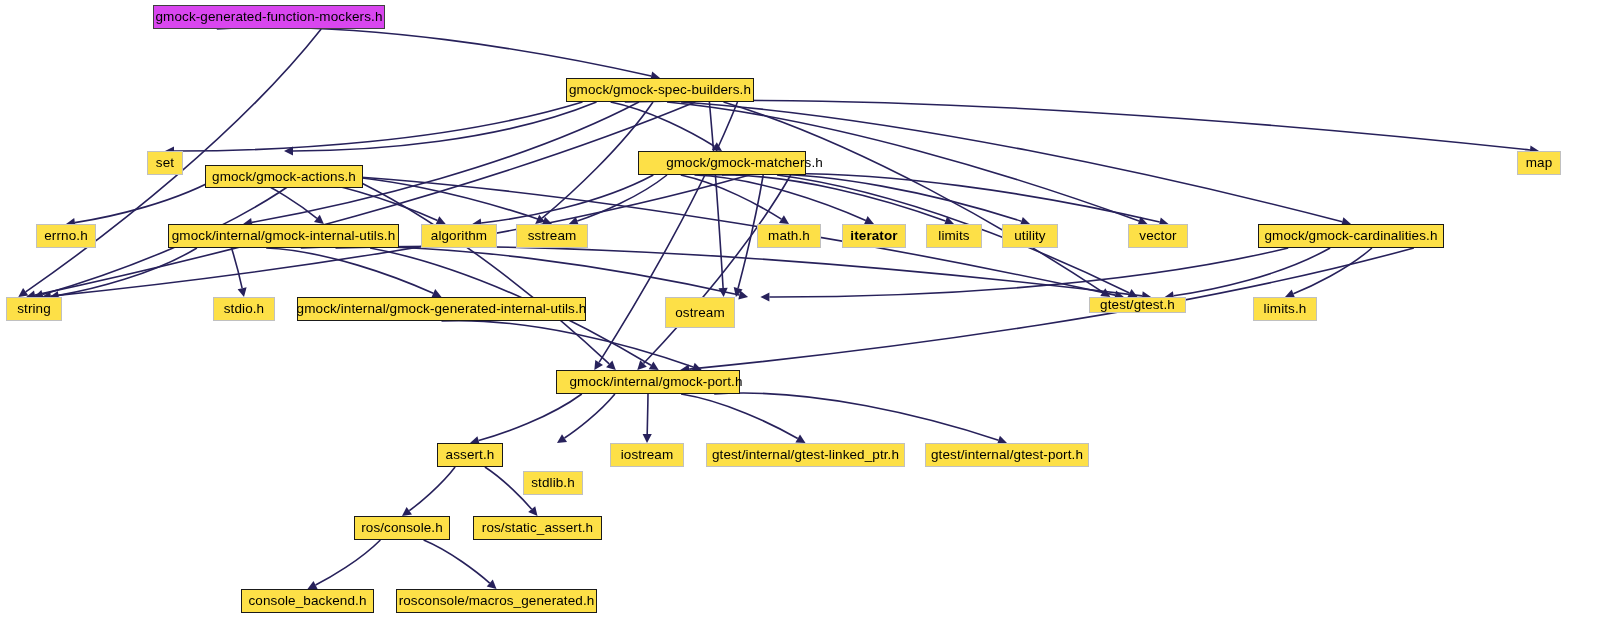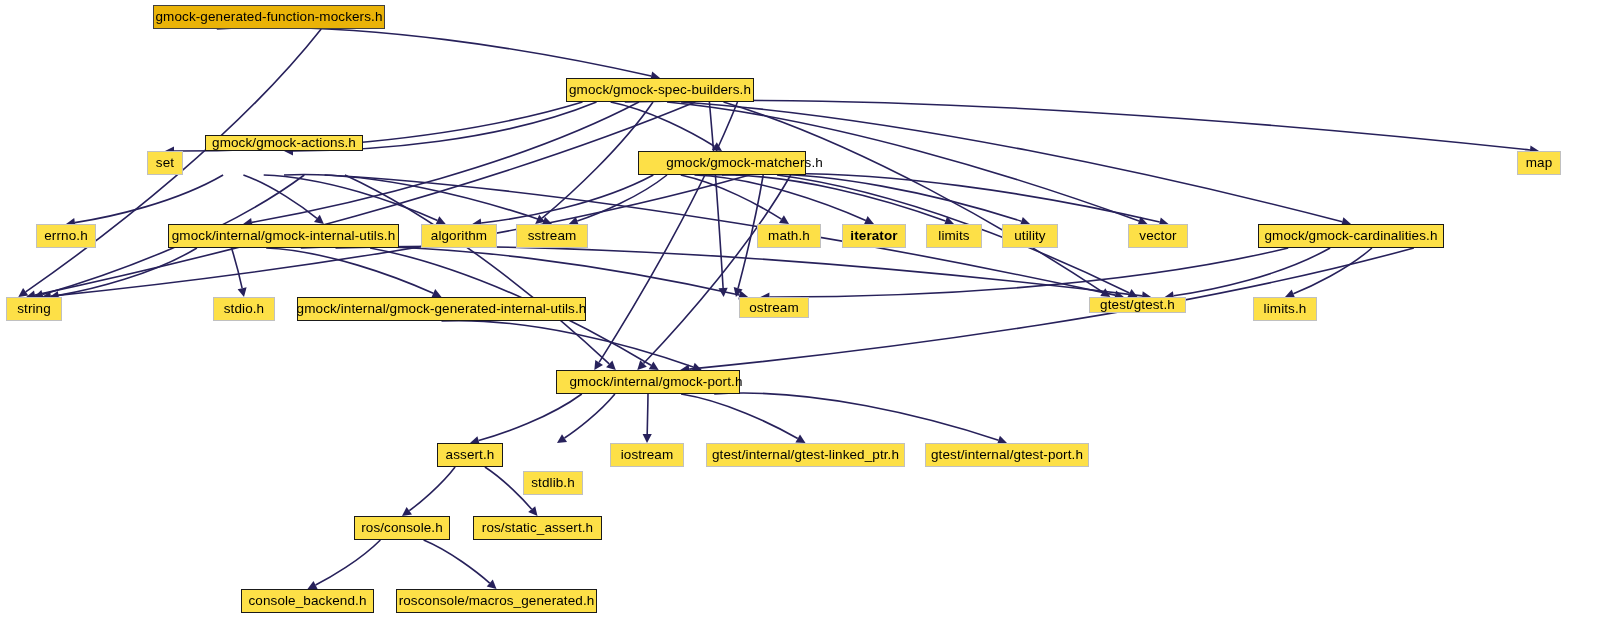--- a/index.html
+++ b/index.html
@@ -44,21 +44,21 @@
     line-height: 1;
     white-space: nowrap;
     letter-spacing: 0.1px;
     z-index: 5;
   }
   .node.project {
     border: 1px solid #1a1a1a;
   }
   .node.current {
     border: 1.5px solid #404040;
-    background: #eab308;
+    background: #d946ef;
   }
   .node-label {
     display: block;
     padding: 0 8px;
     pointer-events: none;
   }
 </style>
 </head>
 <body>
 
@@ -172,21 +172,21 @@
   <div id="node-layer">
       <div class="node current" style="left: 153px; top: 5px; width: 232px; height: 24px;">
         <span class="node-label">gmock-generated-function-mockers.h</span>
       </div>
       <div class="node project" style="left: 566px; top: 78px; width: 188px; height: 24px;">
         <span class="node-label">gmock/gmock-spec-builders.h</span>
       </div>
       <div class="node system" style="left: 147px; top: 151px; width: 36px; height: 24px;">
         <span class="node-label">set</span>
       </div>
-      <div class="node project" style="left: 205px; top: 135px; width: 158px; height: 16px;">
+      <div class="node project" style="left: 205px; top: 165px; width: 158px; height: 23px;">
         <span class="node-label">gmock/gmock-actions.h</span>
       </div>
       <div class="node project" style="left: 638px; top: 151px; width: 168px; height: 24px; padding-left: 45px;">
         <span class="node-label">gmock/gmock-matchers.h</span>
       </div>
       <div class="node system" style="left: 1517px; top: 151px; width: 44px; height: 24px;">
         <span class="node-label">map</span>
       </div>
       <div class="node system" style="left: 36px; top: 224px; width: 60px; height: 24px;">
         <span class="node-label">errno.h</span>
@@ -220,21 +220,21 @@
       </div>
       <div class="node system" style="left: 6px; top: 297px; width: 56px; height: 24px;">
         <span class="node-label">string</span>
       </div>
       <div class="node system" style="left: 213px; top: 297px; width: 62px; height: 24px;">
         <span class="node-label">stdio.h</span>
       </div>
       <div class="node project" style="left: 297px; top: 297px; width: 289px; height: 24px;">
         <span class="node-label">gmock/internal/gmock-generated-internal-utils.h</span>
       </div>
-      <div class="node system" style="left: 739px; top: 297px; width: 70px; height: 21px;">
+      <div class="node system" style="left: 665px; top: 297px; width: 70px; height: 31px;">
         <span class="node-label">ostream</span>
       </div>
       <div class="node system" style="left: 1089px; top: 297px; width: 97px; height: 16px;">
         <span class="node-label">gtest/gtest.h</span>
       </div>
       <div class="node system" style="left: 1253px; top: 297px; width: 64px; height: 24px;">
         <span class="node-label">limits.h</span>
       </div>
       <div class="node project" style="left: 556px; top: 370px; width: 184px; height: 24px; padding-left: 16px;">
         <span class="node-label">gmock/internal/gmock-port.h</span>

